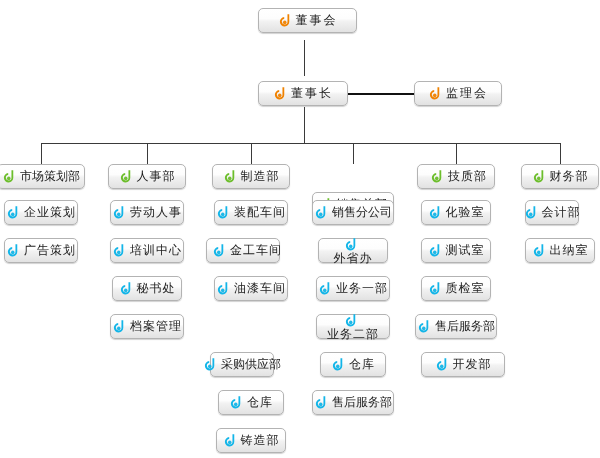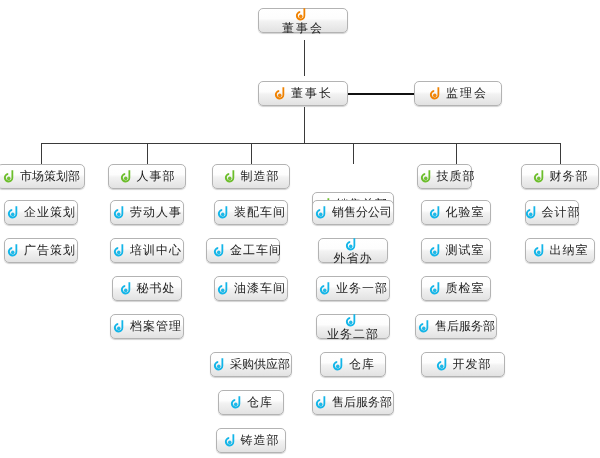--- a/index.html
+++ b/index.html
@@ -80,21 +80,21 @@
     <div class="line line-v" style="left: 304px; top: 40px; width: 1px; height: 36px;"></div>
     <div class="line line-v" style="left: 304px; top: 107px; width: 1px; height: 36px;"></div>
     <div class="line line-thick line-h" style="left: 348px; top: 93px; width: 69px; height: 2px;"></div>
     <div class="line line-h" style="left: 41px; top: 143px; width: 519px; height: 1px;"></div>
     <div class="line line-v" style="left: 41px; top: 143px; width: 1px; height: 21px;"></div>
     <div class="line line-v" style="left: 147px; top: 143px; width: 1px; height: 21px;"></div>
     <div class="line line-v" style="left: 251px; top: 143px; width: 1px; height: 21px;"></div>
     <div class="line line-v" style="left: 353px; top: 143px; width: 1px; height: 21px;"></div>
     <div class="line line-v" style="left: 456px; top: 143px; width: 1px; height: 21px;"></div>
     <div class="line line-v" style="left: 560px; top: 143px; width: 1px; height: 21px;"></div>
-    <div class="node lvl-root" style="left: 258px; top: 8px; width: 90px; flex-direction: column;">
+    <div class="node lvl-root" style="left: 258px; top: 8px; width: 99px;">
       <span class="icon"><svg viewBox="0 0 16 16" width="15" height="15">
           <path d="M10.1 1.4 L12.0 1.4 L12.0 9.2 A5.0 5.0 0 1 1 6.6 4.3 L6.6 6.4 A3.0 3.0 0 1 0 10.1 9.3 Z" fill="#f08200"></path>
           <circle cx="7.2" cy="10.0" r="1.9" fill="#f08200" opacity="0.95"></circle>
         </svg></span>
       <span class="label">董事会</span>
     </div>
     <div class="node lvl-exec" style="left: 258px; top: 81px; width: 90px;">
       <span class="icon"><svg viewBox="0 0 16 16" width="15" height="15">
           <path d="M10.1 1.4 L12.0 1.4 L12.0 9.2 A5.0 5.0 0 1 1 6.6 4.3 L6.6 6.4 A3.0 3.0 0 1 0 10.1 9.3 Z" fill="#f08200"></path>
           <circle cx="7.2" cy="10.0" r="1.9" fill="#f08200" opacity="0.95"></circle>
@@ -185,21 +185,21 @@
         </svg></span>
       <span class="label">金工车间</span>
     </div>
     <div class="node" style="left: 214px; top: 276px; width: 74px;">
       <span class="icon"><svg viewBox="0 0 16 16" width="15" height="15">
           <path d="M10.1 1.4 L12.0 1.4 L12.0 9.2 A5.0 5.0 0 1 1 6.6 4.3 L6.6 6.4 A3.0 3.0 0 1 0 10.1 9.3 Z" fill="#12b5e8"></path>
           <circle cx="7.2" cy="10.0" r="1.9" fill="#12b5e8" opacity="0.95"></circle>
         </svg></span>
       <span class="label">油漆车间</span>
     </div>
-    <div class="node" style="left: 210px; top: 352px; width: 82px;">
+    <div class="node" style="left: 210px; top: 352px; width: 64px;">
       <span class="icon"><svg viewBox="0 0 16 16" width="15" height="15">
           <path d="M10.1 1.4 L12.0 1.4 L12.0 9.2 A5.0 5.0 0 1 1 6.6 4.3 L6.6 6.4 A3.0 3.0 0 1 0 10.1 9.3 Z" fill="#12b5e8"></path>
           <circle cx="7.2" cy="10.0" r="1.9" fill="#12b5e8" opacity="0.95"></circle>
         </svg></span>
       <span class="label tight">采购供应部</span>
     </div>
     <div class="node" style="left: 218px; top: 390px; width: 66px;">
       <span class="icon"><svg viewBox="0 0 16 16" width="15" height="15">
           <path d="M10.1 1.4 L12.0 1.4 L12.0 9.2 A5.0 5.0 0 1 1 6.6 4.3 L6.6 6.4 A3.0 3.0 0 1 0 10.1 9.3 Z" fill="#12b5e8"></path>
           <circle cx="7.2" cy="10.0" r="1.9" fill="#12b5e8" opacity="0.95"></circle>
@@ -255,21 +255,21 @@
         </svg></span>
       <span class="label">仓库</span>
     </div>
     <div class="node" style="left: 312px; top: 390px; width: 82px;">
       <span class="icon"><svg viewBox="0 0 16 16" width="15" height="15">
           <path d="M10.1 1.4 L12.0 1.4 L12.0 9.2 A5.0 5.0 0 1 1 6.6 4.3 L6.6 6.4 A3.0 3.0 0 1 0 10.1 9.3 Z" fill="#12b5e8"></path>
           <circle cx="7.2" cy="10.0" r="1.9" fill="#12b5e8" opacity="0.95"></circle>
         </svg></span>
       <span class="label tight">售后服务部</span>
     </div>
-    <div class="node" style="left: 417px; top: 164px; width: 55px; padding-left: 8px;">
+    <div class="node" style="left: 417px; top: 164px; width: 78px; padding-left: 8px;">
       <span class="icon"><svg viewBox="0 0 16 16" width="15" height="15">
           <path d="M10.1 1.4 L12.0 1.4 L12.0 9.2 A5.0 5.0 0 1 1 6.6 4.3 L6.6 6.4 A3.0 3.0 0 1 0 10.1 9.3 Z" fill="#6cbe2b"></path>
           <circle cx="7.2" cy="10.0" r="1.9" fill="#6cbe2b" opacity="0.95"></circle>
         </svg></span>
       <span class="label">技质部</span>
     </div>
     <div class="node" style="left: 421px; top: 200px; width: 70px;">
       <span class="icon"><svg viewBox="0 0 16 16" width="15" height="15">
           <path d="M10.1 1.4 L12.0 1.4 L12.0 9.2 A5.0 5.0 0 1 1 6.6 4.3 L6.6 6.4 A3.0 3.0 0 1 0 10.1 9.3 Z" fill="#12b5e8"></path>
           <circle cx="7.2" cy="10.0" r="1.9" fill="#12b5e8" opacity="0.95"></circle>

